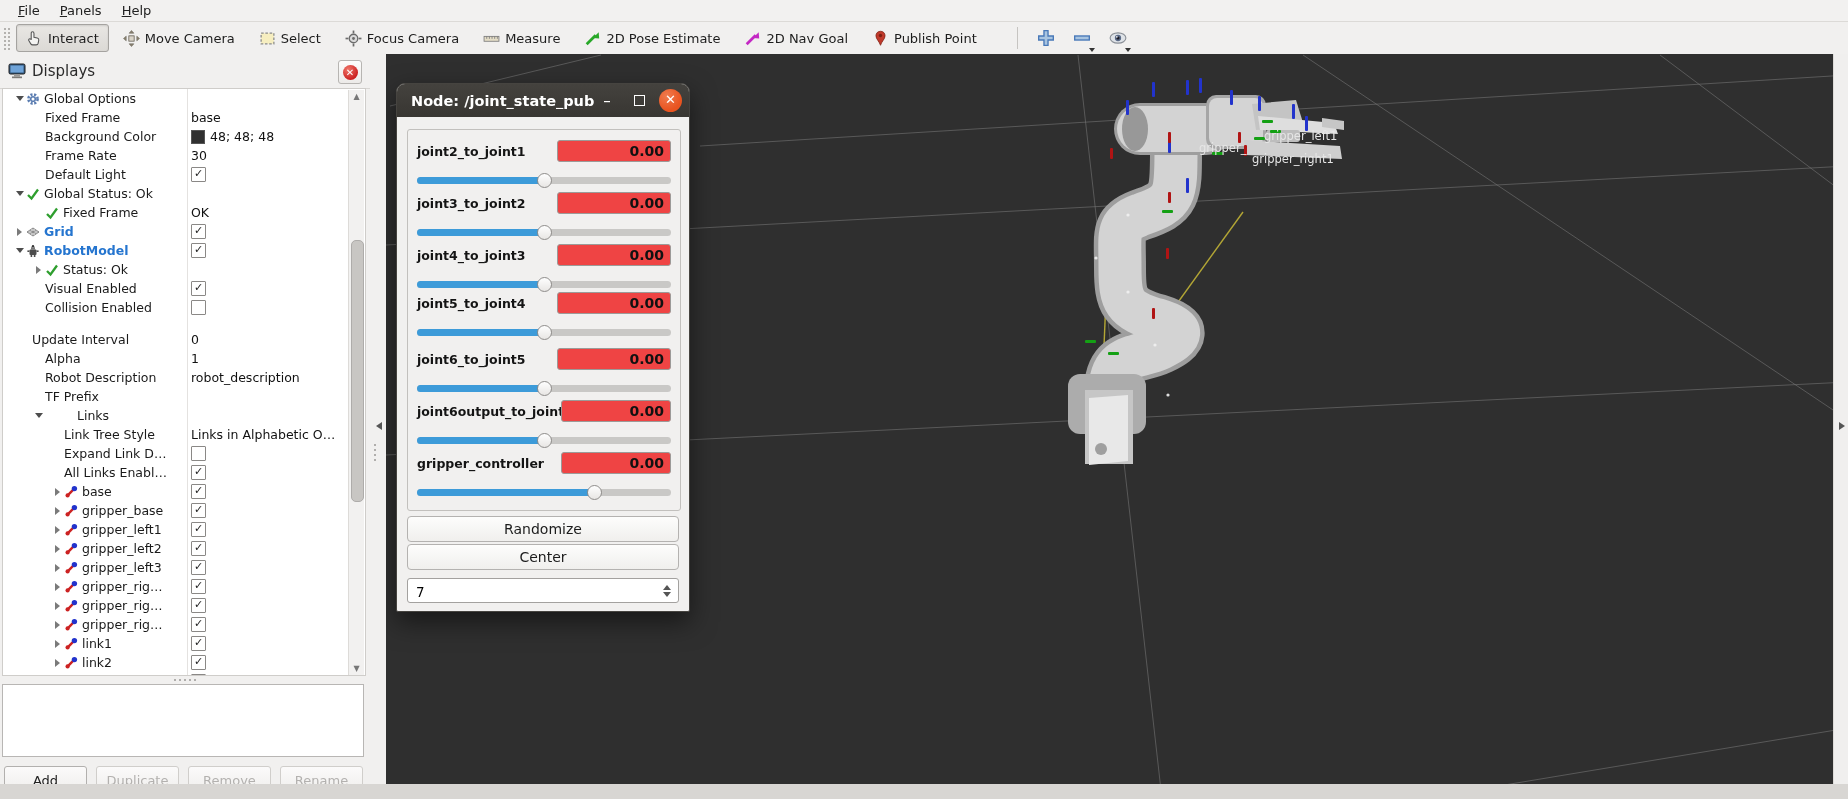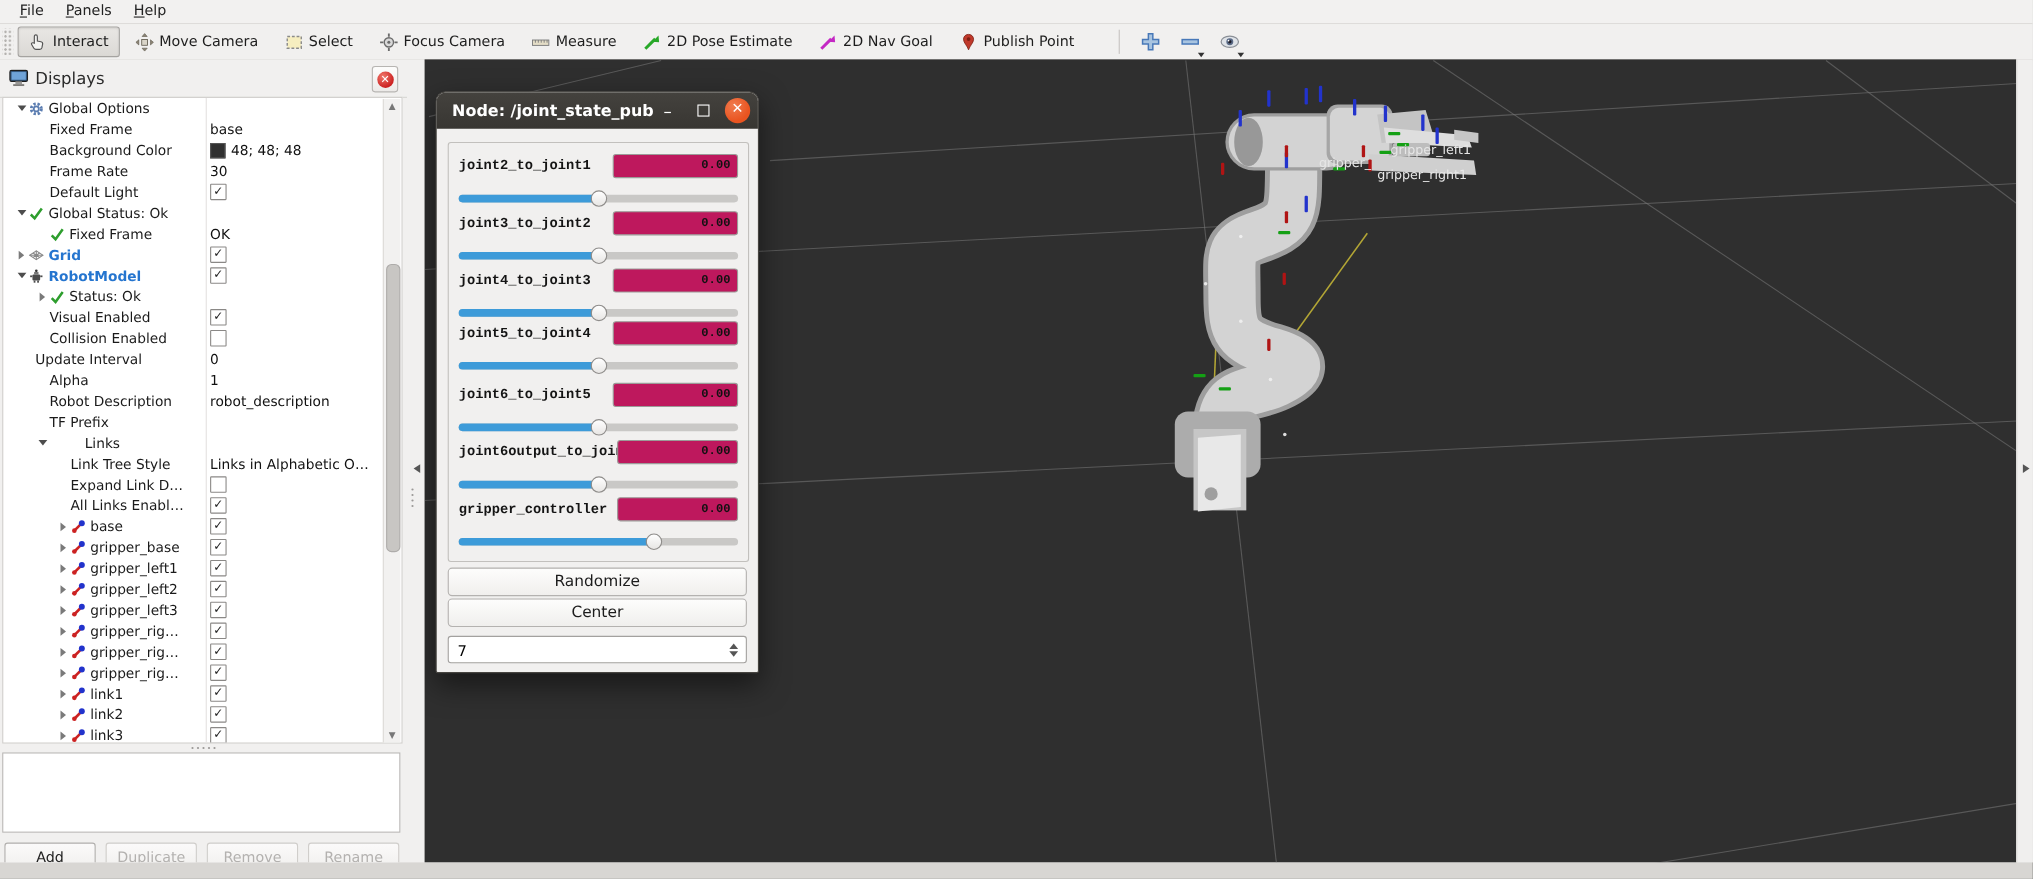--- a/index.html
+++ b/index.html
@@ -81,24 +81,24 @@
   .jd-title{position:absolute;left:0;top:0;width:100%;height:33px;background:linear-gradient(#44423e,#383632);
             border-radius:8px 8px 0 0;display:flex;align-items:center;}
   .jd-title-text{color:#fff;font-weight:bold;font-size:14.5px;margin-left:14px;flex:1;
                  white-space:nowrap;overflow:hidden;}
   .jd-min{color:#fff;font-size:15px;width:26px;text-align:center;}
   .jd-max{width:9px;height:9px;border:1.5px solid #fff;margin:0 14px;}
   .jd-close{width:23px;height:23px;border-radius:50%;background:radial-gradient(circle at 35% 30%,#f07b4e,#e95420 65%);
             color:#fff;font-size:13px;font-weight:bold;text-align:center;line-height:22px;margin-right:7px;}
   .jd-body{position:absolute;left:0;top:33px;width:100%;height:496px;}
   .jd-group{position:absolute;left:10px;top:12px;width:272px;height:380px;border:1px solid #c2c0bd;border-radius:3px;}
-  .jrow{position:absolute;left:9px;width:254px;height:48px;font-family:Liberation Mono, monospace;}
+  .jrow{position:absolute;left:9px;width:254px;height:48px;}
   .jrow .lab{position:absolute;left:0;top:4px;font-size:12.5px;font-weight:bold;color:#141414;white-space:nowrap;}
-  .jrow input.val{position:absolute;right:0;top:0;height:22px;border:1px solid #9c9a98;border-radius:3px;background:#be185d;
-        font-family:inherit;font-size:11px;font-weight:600;color:#111;text-align:right;padding:0 6px;box-sizing:border-box;}
+  .jrow input.val{position:absolute;right:0;top:0;height:22px;border:1px solid #9c9a98;border-radius:3px;background:#ef4444;
+        font-family:inherit;font-size:14px;font-weight:600;color:#111;text-align:right;padding:0 6px;box-sizing:border-box;}
   .jrow .track{position:absolute;left:0;top:37px;width:254px;height:7px;border-radius:3.5px;background:#c9c8c6;}
   .jrow .fill{position:absolute;left:0;top:0;height:7px;border-radius:3.5px;background:#3d9bd9;}
   .jrow .handle{position:absolute;top:-4px;width:15px;height:15px;border-radius:7.5px;border:1px solid #8f8d8b;
         background:linear-gradient(#fefefe,#e8e6e4);box-sizing:border-box;margin-left:-7px;}
   .jd-btn{position:absolute;left:10px;width:272px;height:26px;border:1px solid #b4b2b0;border-radius:4px;
           background:linear-gradient(#fdfdfc,#f0efed);font-size:14px;color:#1c1c1c;
           display:flex;align-items:center;justify-content:center;box-sizing:border-box;}
   .jd-spin{position:absolute;left:10px;top:461px;width:272px;height:25px;border:1px solid #a3a19f;border-radius:3px;
            background:#fff;box-sizing:border-box;}
   .jd-spin input{position:absolute;left:0;top:0;width:246px;height:23px;border:0;outline:0;font-family:inherit;
@@ -373,21 +373,21 @@
               <span class="cb">✓</span>
             </span>
           </div>
           <div class="trow" style="padding-left: 29px;">
             <span class="exp"></span>
             <span class="tlabel">Collision Enabled</span>
             <span class="tvalue">
               <span class="cb"></span>
             </span>
           </div>
-          <div class="trow" style="padding-left: 16px;">
+          <div class="trow" style="padding-left: 16px; margin-top: 13px;">
             <span class="exp"></span>
             <span class="tlabel">Update Interval</span>
             <span class="tvalue">
               <span>0</span>
             </span>
           </div>
           <div class="trow" style="padding-left: 29px;">
             <span class="exp"></span>
             <span class="tlabel">Alpha</span>
             <span class="tvalue">

